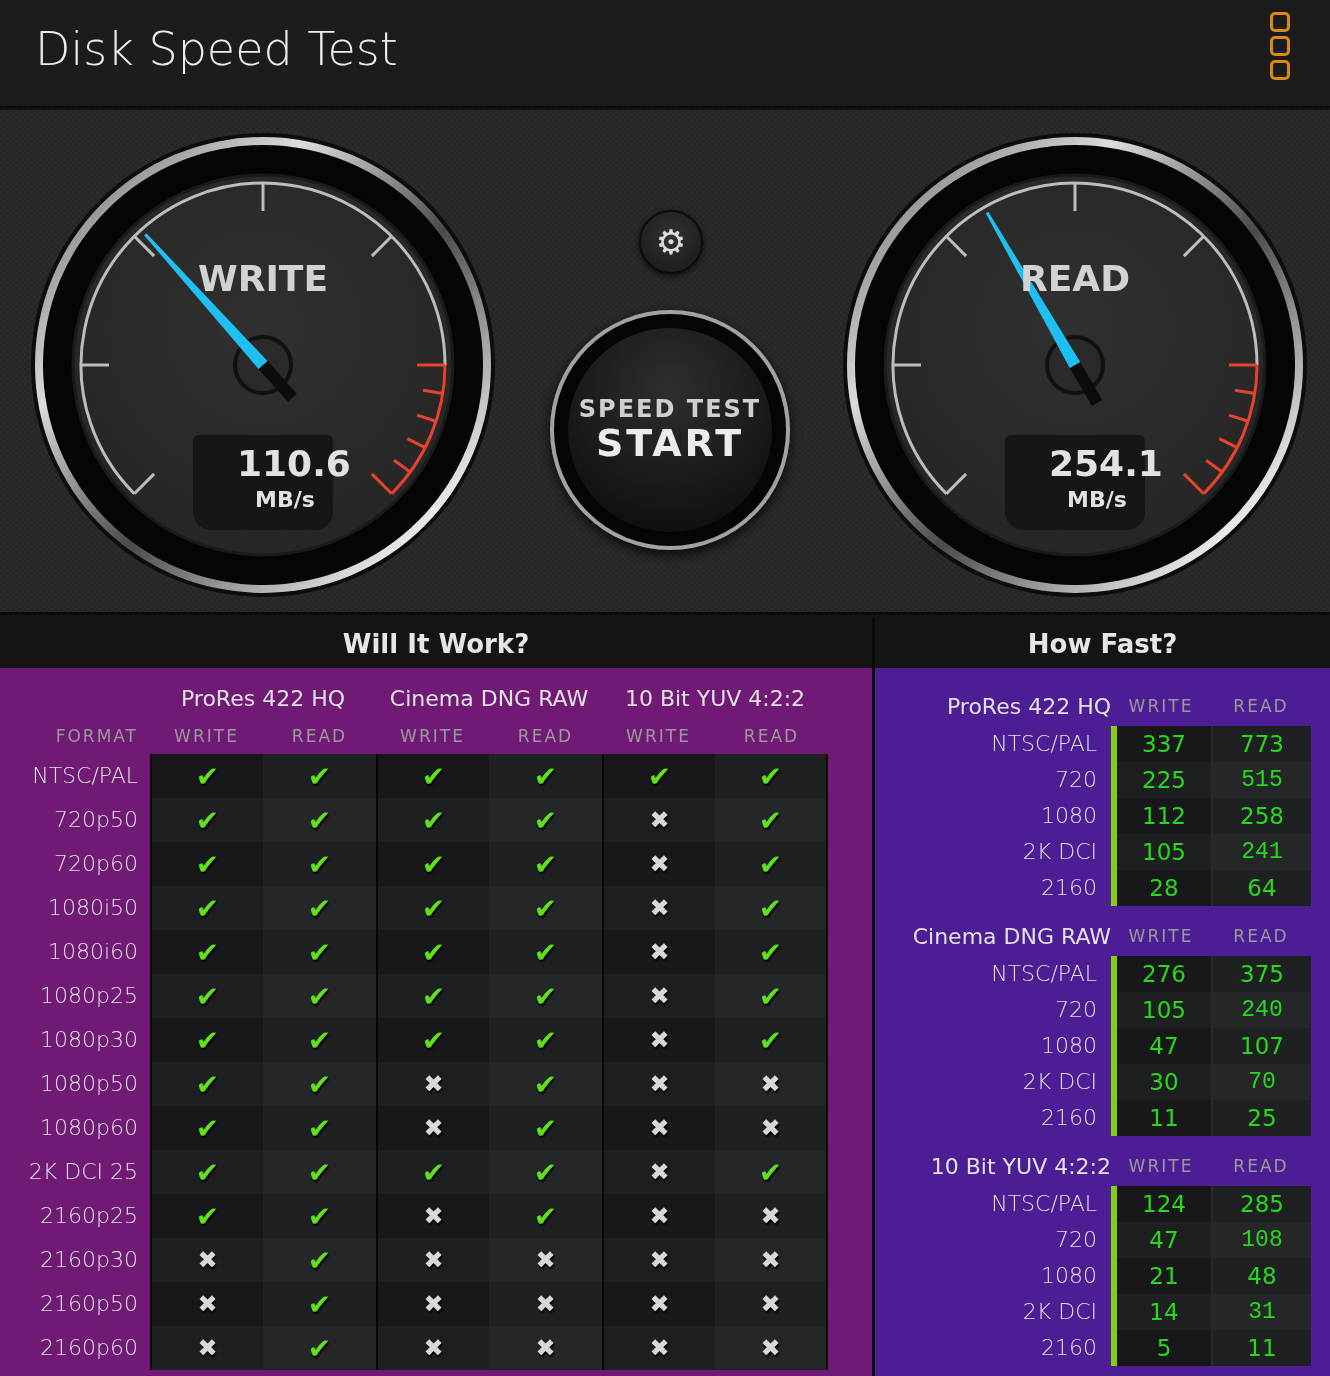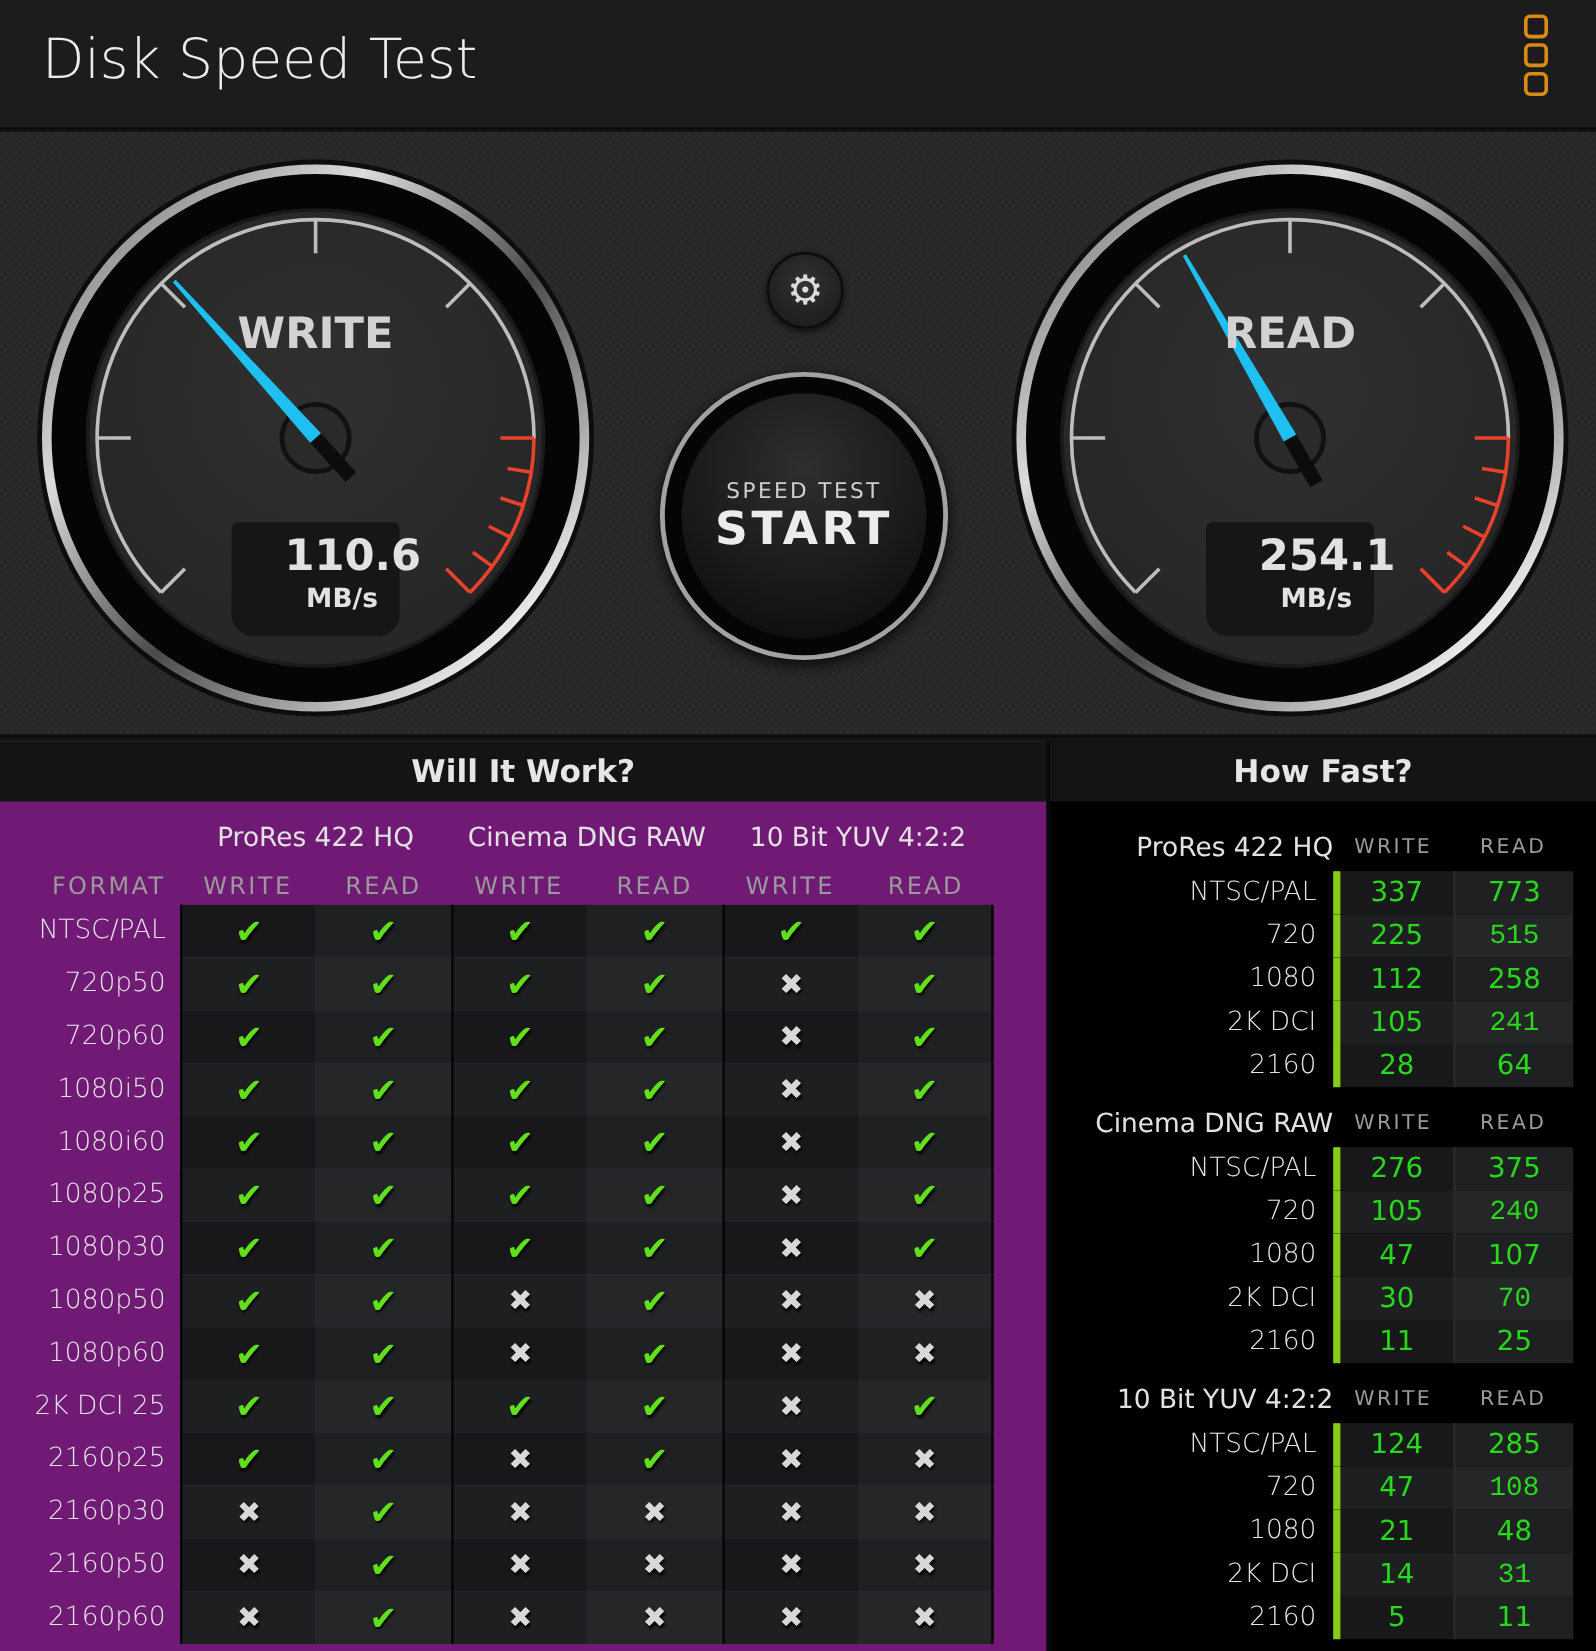--- a/index.html
+++ b/index.html
@@ -37,49 +37,49 @@
       box-shadow: 0 2px 6px rgba(0,0,0,0.7); display: flex; align-items: center; justify-content: center; cursor: pointer; }
     .settings-btn span { font-size: 34px; color: #dcdcdc; line-height: 1; }
 
     .start-btn { position: absolute; left: 550px; top: 200px; width: 240px; height: 240px; border-radius: 50%;
       background: radial-gradient(circle at 50% 50%, #e0e0e0 0%, #8c8c8c 60%, #e8e8e8 100%); padding: 4px;
       box-shadow: 0 4px 12px rgba(0,0,0,0.8); cursor: pointer; }
     .start-inner-ring { width: 100%; height: 100%; border-radius: 50%; background: #050505; padding: 14px; }
     .start-face { width: 100%; height: 100%; border-radius: 50%;
       background: radial-gradient(circle at 50% 30%, #2e2e2e 0%, #1a1a1a 55%, #080808 100%);
       display: flex; flex-direction: column; align-items: center; justify-content: center; }
-    .start-sub { font-size: 18px; font-weight: normal; color: #cfcfcf; letter-spacing: 2px; }
+    .start-sub { font-size: 24px; font-weight: bold; color: #cfcfcf; letter-spacing: 2px; }
     .start-main { font-size: 38px; font-weight: bold; color: #ececec; letter-spacing: 3px; margin-top: -2px; }
 
     
     .wiw { position: absolute; left: 0; top: 618px; width: 872px; height: 758px; background: #701a75; }
     .panel-title { height: 50px; background: #141414; text-align: center; font-size: 26px; font-weight: bold; color: #e6e6e6; line-height: 52px; }
     .wiw-groups { position: absolute; top: 68px; left: 150px; display: flex; }
     .wiw-groups div { width: 226px; text-align: center; font-size: 22px; color: #e2e2e2; }
     .wiw-subhead { position: absolute; top: 108px; left: 0; display: flex; }
-    .subhead-label { font-size: 20px; letter-spacing: 2px; color: #9a9a9a; }
+    .subhead-label { font-size: 17px; letter-spacing: 2px; color: #9a9a9a; }
     .wiw-format { width: 150px; text-align: right; padding-right: 12px; }
     .wiw-sub { width: 113px; text-align: center; }
     .wiw-table { position: absolute; top: 136px; left: 0; }
     .wiw-row { display: flex; height: 44px; }
     .wiw-row .fmt { width: 150px; text-align: right; padding-right: 12px; font-size: 22px; color: #e2e2e2; line-height: 44px; font-weight: 300; }
     .cell { width: 113px; display: flex; align-items: center; justify-content: center; }
     .cell.c0, .cell.c2, .cell.c4 { background: #18181a; }
     .cell.c1, .cell.c3, .cell.c5 { background: #1f2022; }
     .wiw-row.alt .cell.c0, .wiw-row.alt .cell.c2, .wiw-row.alt .cell.c4 { background: #1e1f21; }
     .wiw-row.alt .cell.c1, .wiw-row.alt .cell.c3, .wiw-row.alt .cell.c5 { background: #252628; }
     .cell.c0, .cell.c2, .cell.c4 { border-left: 2px solid #050505; }
     .cell.c5 { border-right: 2px solid #050505; }
     .check { color: #5fe01a; font-size: 28px; font-weight: bold; text-shadow: 1px 2px 2px #000; }
     .cross { color: #d8d8d8; font-size: 24px; font-weight: bold; text-shadow: 1px 2px 2px #000; }
 
     .divider-v { position: absolute; left: 872px; top: 618px; width: 3px; height: 758px; background: #0a0a0a; }
 
     
-    .hf { position: absolute; left: 875px; top: 618px; width: 455px; height: 758px; background: #000000; }
+    .hf { position: absolute; left: 875px; top: 618px; width: 455px; height: 758px; background: #4c1d95; }
     .hf-section { position: absolute; left: 0; width: 455px; }
     .hf-head { display: flex; height: 40px; align-items: center; }
     .hf-head .grp { width: 236px; text-align: right; font-size: 22px; color: #e2e2e2; padding-right: 0; }
     .hf-head .sub { width: 100px; text-align: center; font-size: 17px; letter-spacing: 2px; color: #9a9a9a; }
     .hf-row { display: flex; height: 36px; }
     .hf-row .lbl { width: 236px; text-align: right; font-size: 22px; color: #e2e2e2; line-height: 36px; padding-right: 14px; font-weight: 300; }
     .hf-row .val { width: 100px; text-align: center; font-size: 23px; color: #27d81b; line-height: 36px; }
     .hf-row .val.w { background: #18181a; border-left: 6px solid #84cc16; }
     .hf-row .val.r { background: #1f2022; border-left: 2px solid #2a2a2c; }
     .hf-row.alt .val.w { background: #1e1f21; }

